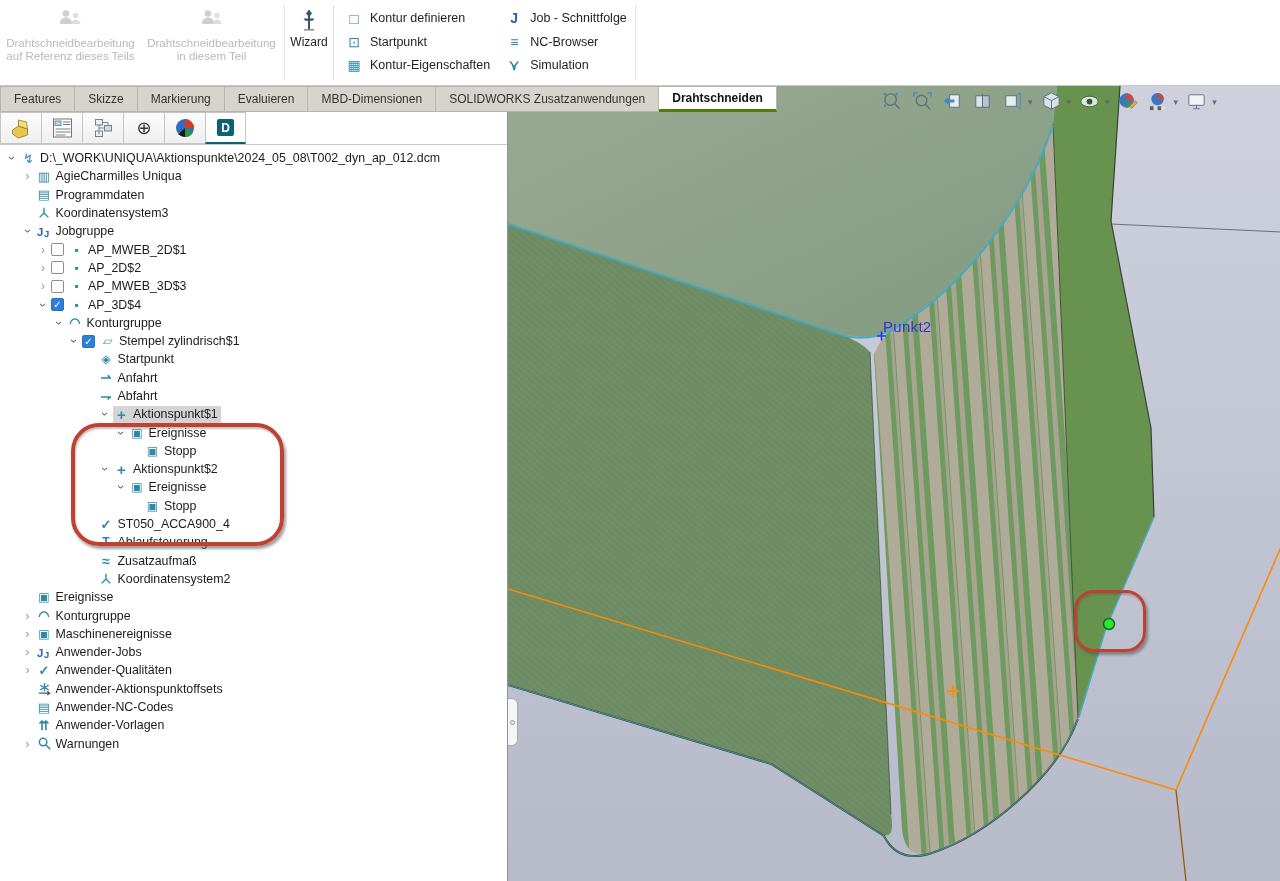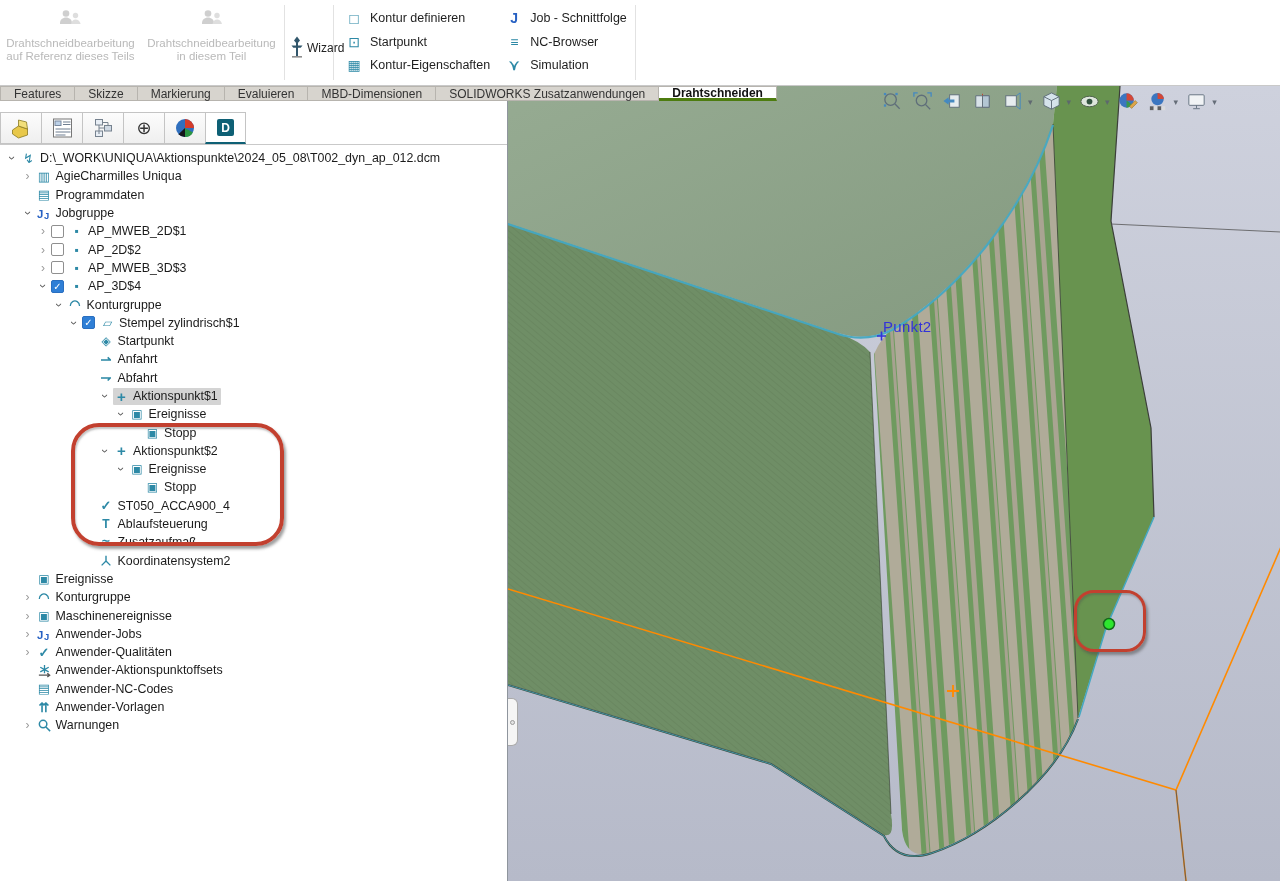--- a/index.html
+++ b/index.html
@@ -5,31 +5,31 @@
   html,body{margin:0;padding:0;background:#9aa0ab;}
   *{box-sizing:border-box;font-family:"Liberation Sans",sans-serif;}
   #app{position:relative;width:1280px;height:881px;overflow:hidden;background:#fff;}
 
   
   #ribbon{position:absolute;left:0;top:0;width:1280px;height:86px;background:#fff;border-bottom:1px solid #c9c9c9;display:flex;align-items:stretch;}
   .rb-big{width:141px;display:flex;flex-direction:column;align-items:center;justify-content:flex-start;padding-top:8px;cursor:default;}
   .rb-big .lbl{font-size:11.5px;line-height:13px;text-align:center;color:#b9b9b9;margin-top:4px;}
   .rb-big.disabled .ic{opacity:.75;}
   .vsep{width:1px;background:#e2e2e2;margin:5px 2px;}
-  #wizard-btn{width:44px;display:flex;flex-direction:row;align-items:center;padding-top:8px;cursor:pointer;}
+  #wizard-btn{width:44px;display:flex;flex-direction:column;align-items:center;padding-top:8px;cursor:pointer;}
   #wizard-btn .lbl{font-size:12px;color:#222;margin-top:3px;}
   .rb-col{display:flex;flex-direction:column;justify-content:space-between;padding:7px 6px 9px 8px;}
   .rb-item{display:flex;align-items:center;height:22px;cursor:pointer;white-space:nowrap;}
   .rb-item .ric{width:20px;display:inline-flex;justify-content:center;align-items:center;margin-right:6px;}
   .rb-item .lbl{font-size:12.5px;color:#1e1e1e;}
   .glyph{display:inline-block;text-align:center;}
 
   
   #cmdtabs{position:absolute;left:0;top:86px;height:26px;display:flex;z-index:5;}
-  .ctab{height:15px;padding:0 13px;display:flex;align-items:center;font-size:12px;color:#333;background:#d7d4ce;border:1px solid #b7b4ae;border-left:none;cursor:pointer;}
+  .ctab{height:26px;padding:0 13px;display:flex;align-items:center;font-size:12px;color:#333;background:#d7d4ce;border:1px solid #b7b4ae;border-left:none;cursor:pointer;}
   .ctab:first-child{border-left:1px solid #b7b4ae;}
   .ctab.active{background:#fff;font-weight:bold;color:#111;border-bottom:3px solid #4d7c0f;}
 
   
   #panel{position:absolute;left:0;top:112px;width:507px;height:769px;background:#fff;z-index:4;}
   #panel-tabs{display:flex;height:33px;background:#fff;border-bottom:1px solid #c9c9c9;}
   .ptab{width:41px;height:32px;border:1px solid #c4c4c4;border-right:none;display:flex;align-items:center;justify-content:center;background:linear-gradient(#fcfcfc,#efefef);cursor:pointer;}
   .ptab:last-of-type{border-right:1px solid #c4c4c4;}
   .ptab.active{background:#fff;border-bottom:2px solid #0e6075;}
   .d-box{width:17px;height:17px;background:#0e6075;color:#fff;font-weight:bold;font-size:12px;display:flex;align-items:center;justify-content:center;border-radius:2px;}
@@ -393,20 +393,33 @@
           <span class="tlabel">AgieCharmilles Uniqua</span>
         </div>
         <div class="trow" style="padding-left: 19.5px;">
           <span class="chev"></span>
           <span class="tico">
             <span class="glyph" style="color: rgb(45, 137, 166); font-size: 13px;">▤</span>
           </span>
           <span class="tlabel">Programmdaten</span>
         </div>
         <div class="trow" style="padding-left: 19.5px;">
+          <span class="chev"></span>
+          <span class="tico">
+            <span style="display: inline-flex;">
+              <svg width="14" height="14" viewBox="0 0 16 16">
+                <g stroke="#2d89a6" stroke-width="1.6" fill="none">
+                  <path d="M8 8 V2 M8 8 L3 13 M8 8 L13 13"></path>
+                </g>
+              </svg>
+            </span>
+          </span>
+          <span class="tlabel">Koordinatensystem3</span>
+        </div>
+        <div class="trow" style="padding-left: 19.5px;">
           <span class="chev open">›</span>
           <span class="tico">
             <span style="display: inline-flex;">
               <svg width="17" height="14" viewBox="0 0 18 14">
                 <text x="1" y="12" font-size="12" font-weight="bold" fill="#2761c3" font-family="Liberation Sans,sans-serif">J</text>
                 <text x="8.5" y="13" font-size="10" font-weight="bold" fill="#2761c3" font-family="Liberation Sans,sans-serif">J</text>
               </svg>
             </span>
           </span>
           <span class="tlabel">Jobgruppe</span>

